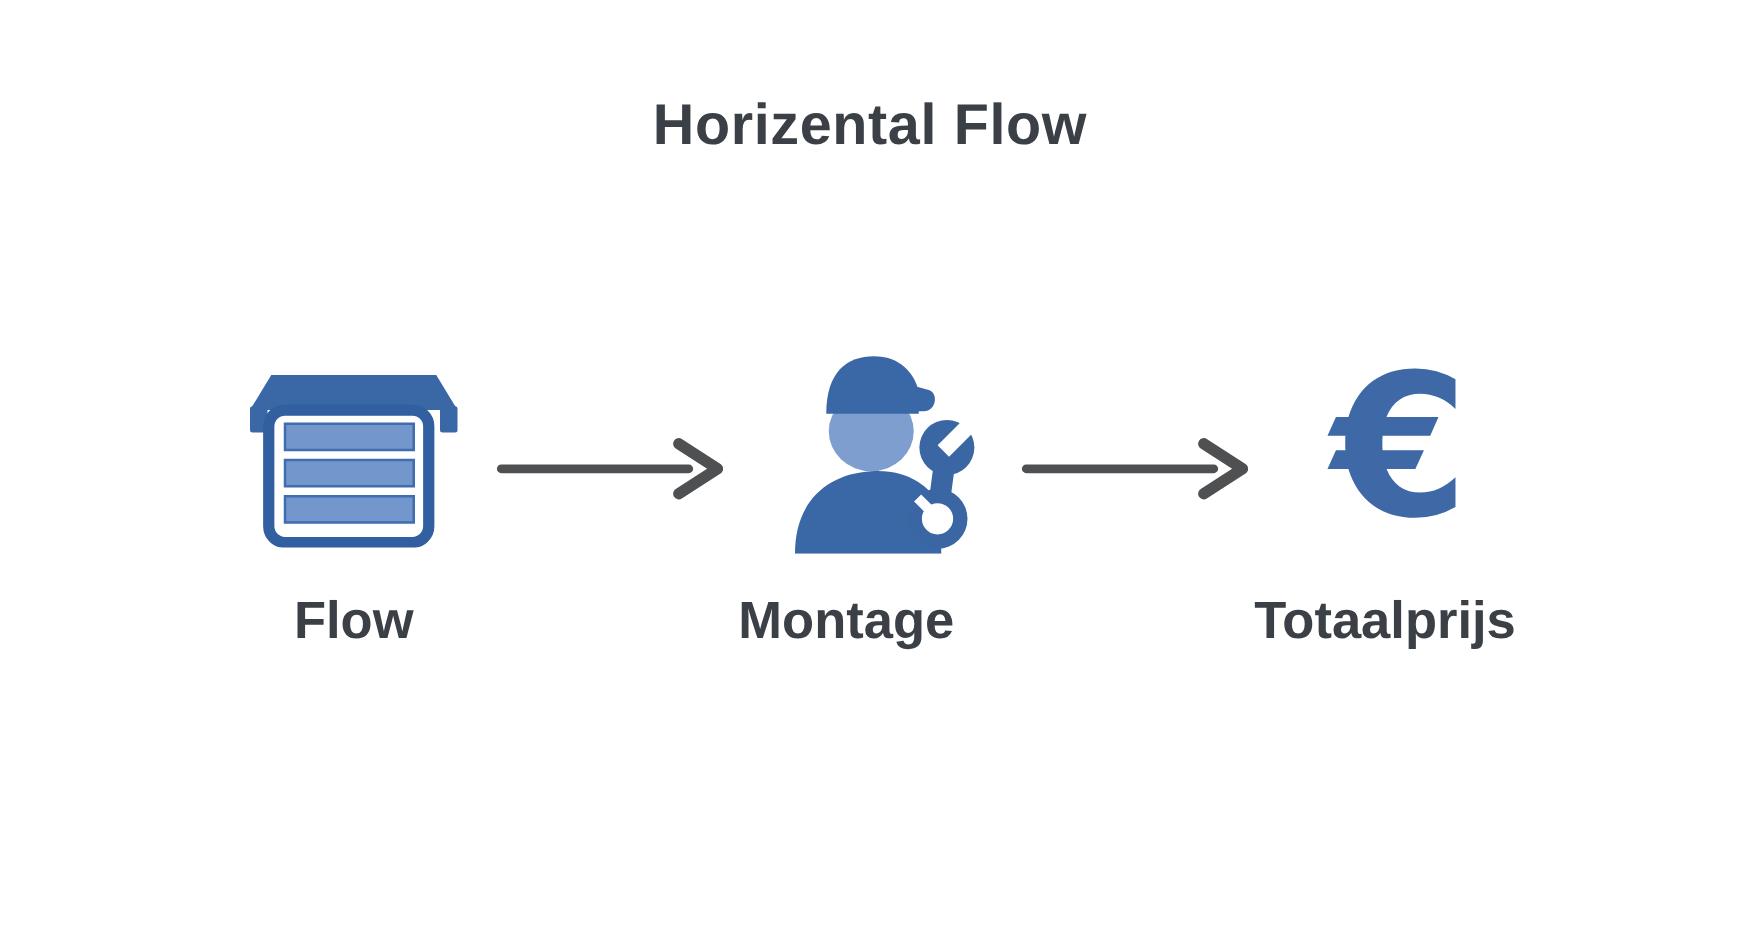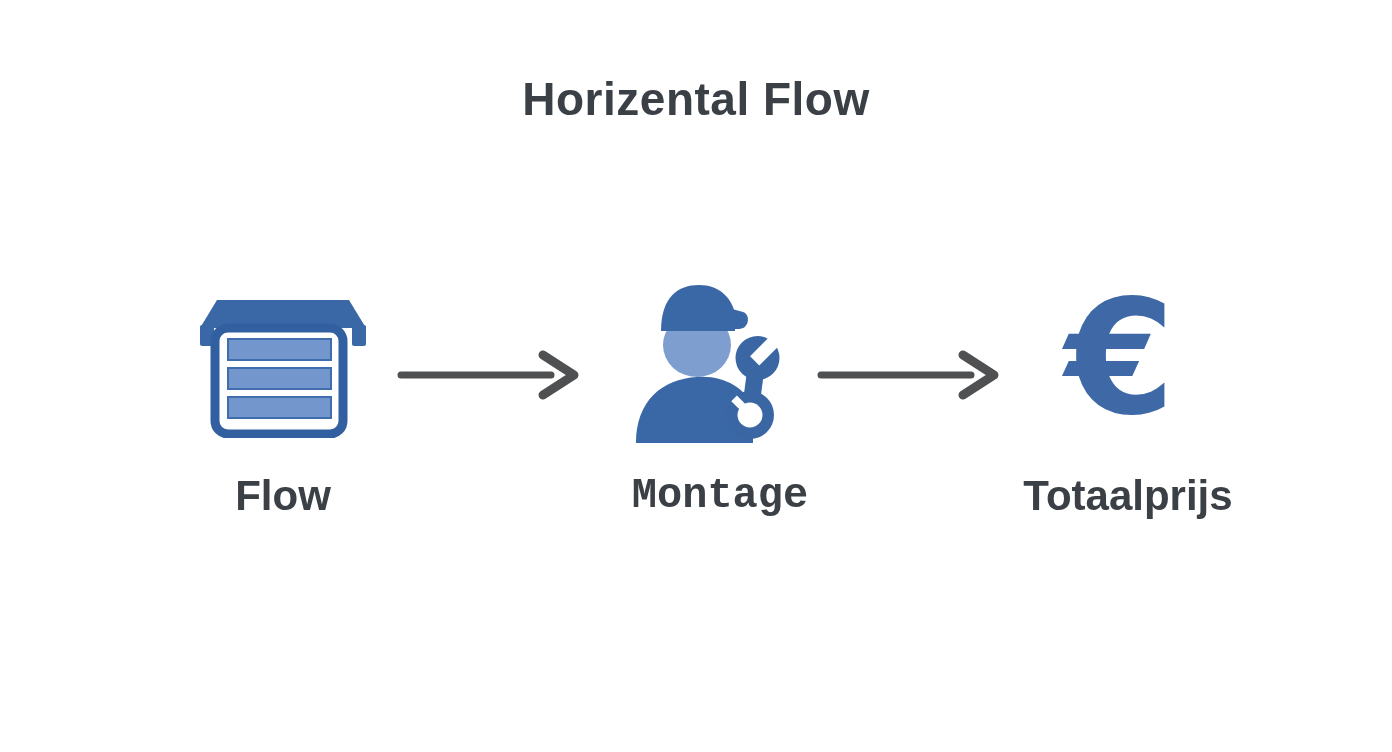--- a/index.html
+++ b/index.html
@@ -36,22 +36,22 @@
   .arrow-2 { left: 816px; top: 347px; }
   .node-label {
     position: absolute;
     top: 472px;
     text-align: center;
     font-size: 42px;
     font-weight: 600;
     color: #3b4046;
   }
   .label-poort  { left: 163px; width: 240px; }
-  .label-montage { left: 600px; width: 240px; font-family: Liberation Mono, monospace; }
-  .label-totaal { left: 996px; width: 264px; }
+  .label-montage { left: 557px; width: 240px; }
+  .label-totaal { left: 976px; width: 264px; }
 </style>
 </head>
 <body>
 
 <div class="canvas">
 
   <div class="page-title">Horizental Flow</div>
 
   <div class="icon-box garage-box">
     <svg width="170" height="140" viewBox="0 0 170 140" xmlns="http://www.w3.org/2000/svg">

